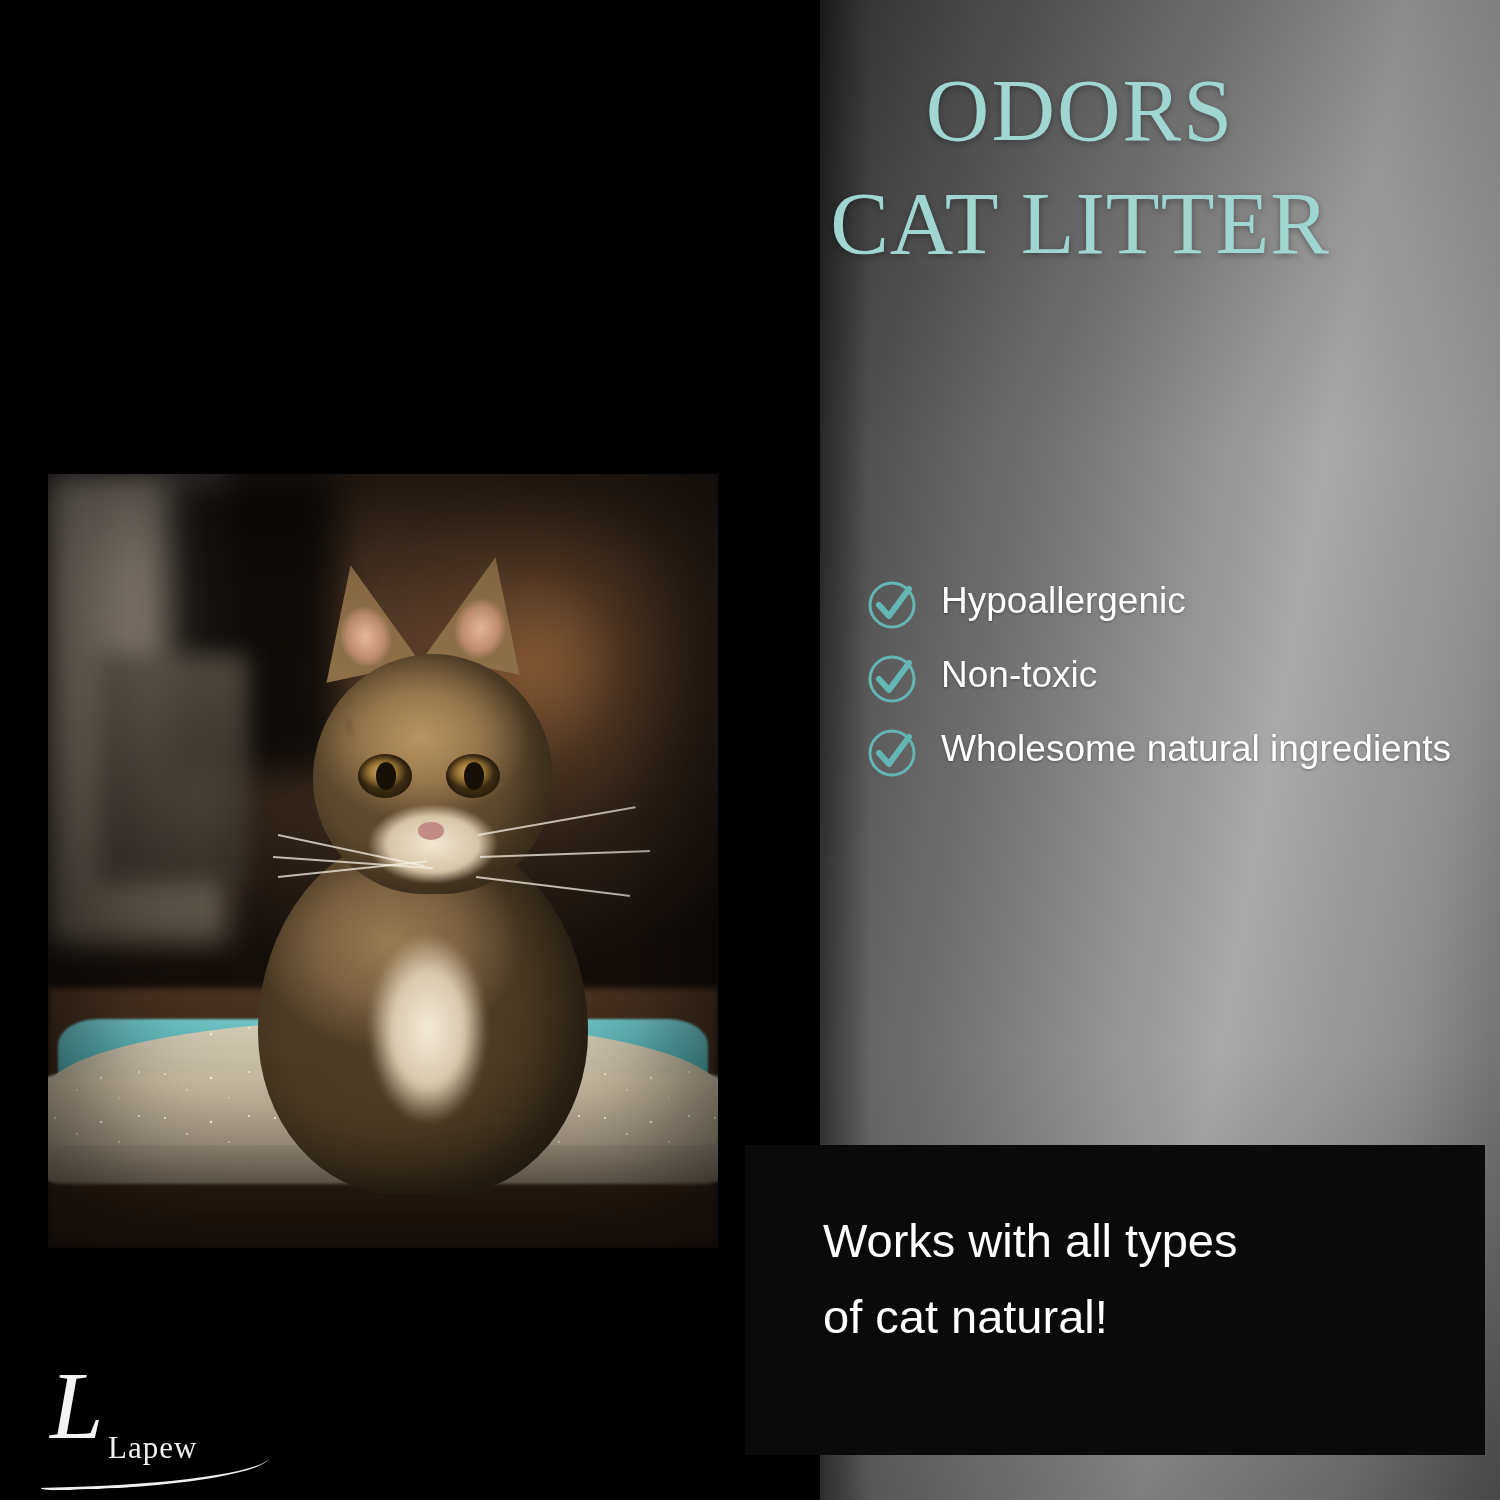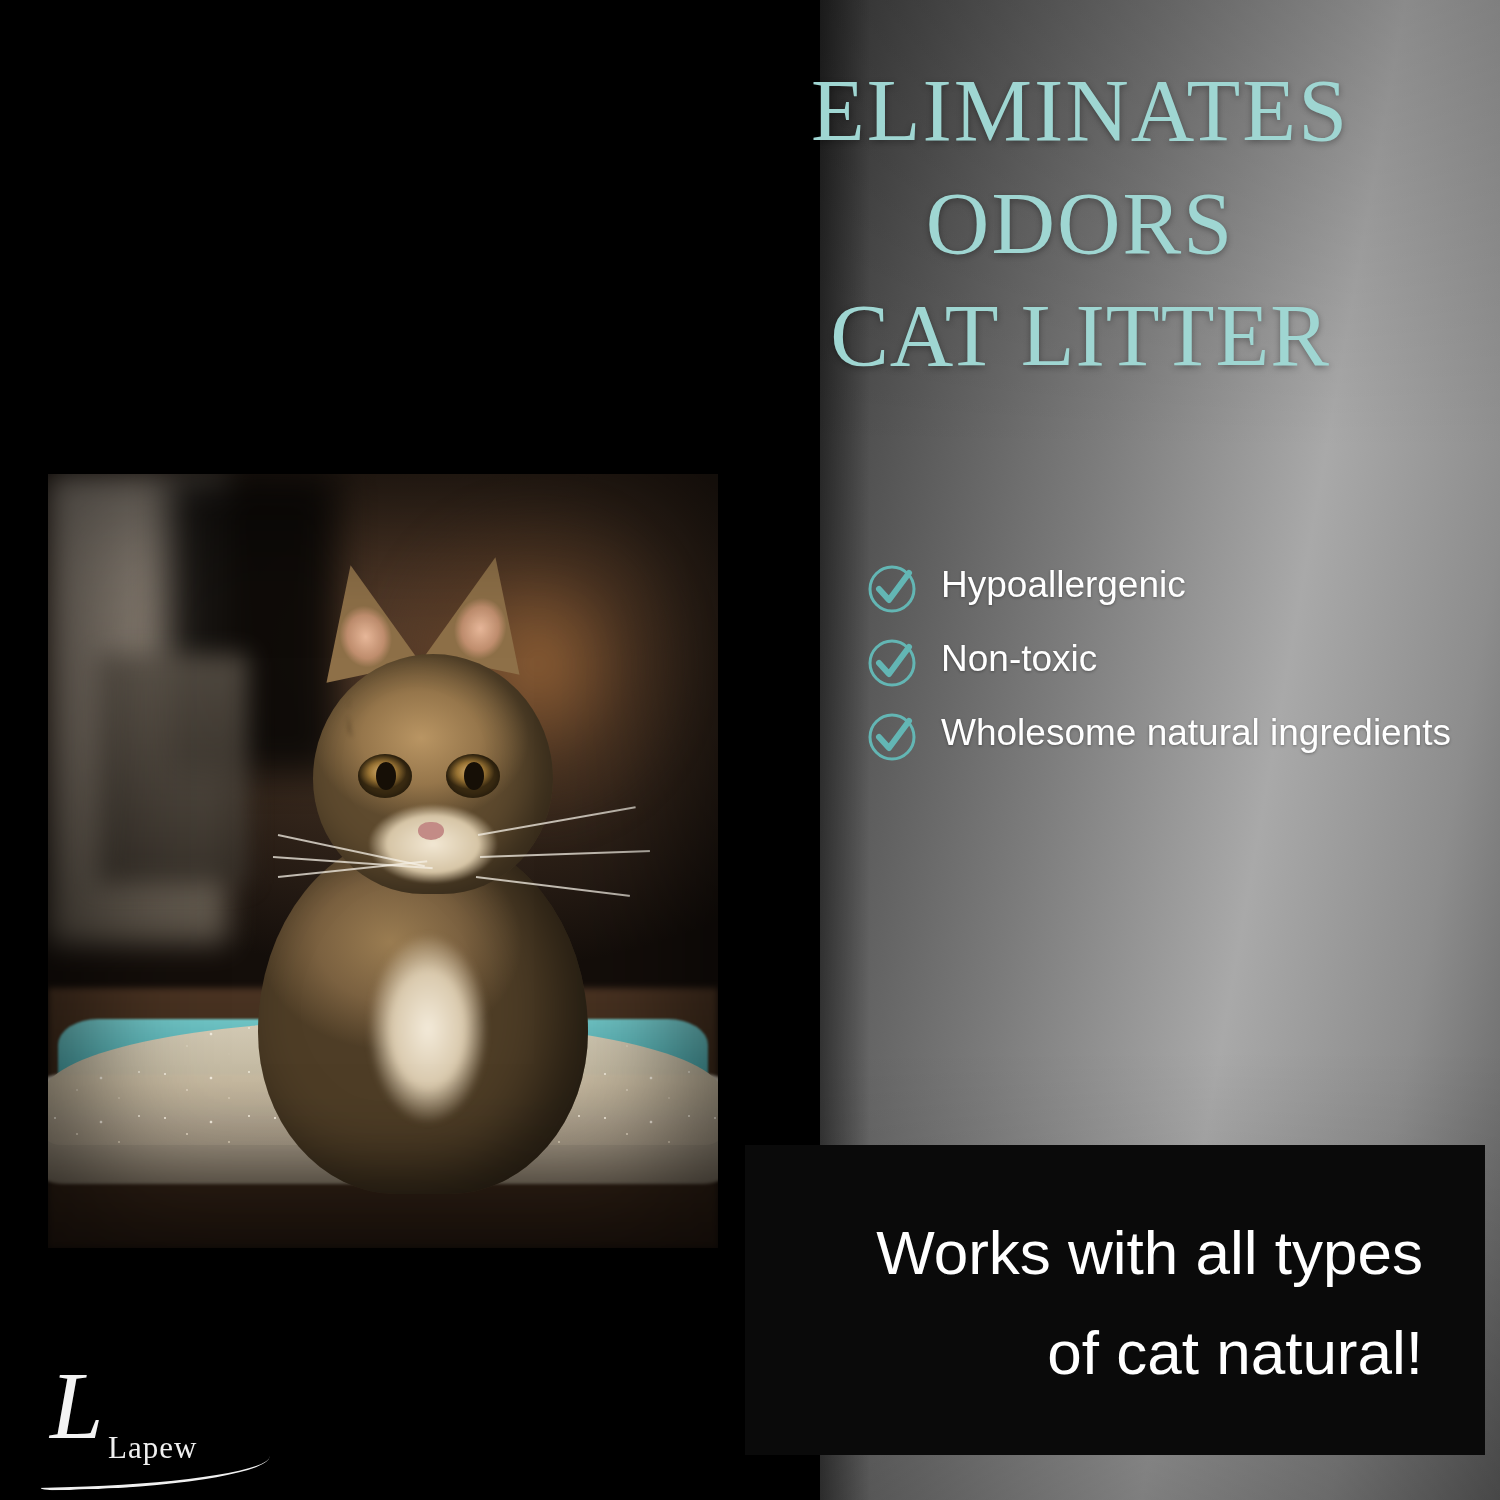--- a/index.html
+++ b/index.html
@@ -177,42 +177,41 @@
     position:absolute;inset:0;
     box-shadow:inset 0 0 120px 40px rgba(0,0,0,.55);
     pointer-events:none;
   }
 
   
   .features{
     position:absolute;left:865px;top:560px;width:610px;
   }
   .feat{
-    display:flex;align-items:flex-start;margin-bottom:18px;
+    display:flex;align-items:flex-start;margin-bottom:18px;margin-top:16px;
   }
   .feat .check{
     flex:0 0 auto;width:54px;height:54px;margin-right:22px;margin-top:2px;
   }
   .feat .ftext{
     color:#ffffff;font-size:37px;line-height:1.35;
     font-family:"Liberation Sans", sans-serif;
     text-shadow:0 1px 3px rgba(0,0,0,.35);
     max-width:520px;
   }
 
   
   .banner{
     position:absolute;left:745px;top:1145px;width:740px;height:310px;
     background:#0a0a0a;
   }
   .banner .btext{
     position:absolute;left:78px;top:58px;width:600px;
-    color:#ffffff;font-size:62px;line-height:1.62;
+    color:#ffffff;font-size:47px;line-height:1.62;
     font-family:"Liberation Sans", sans-serif;
-    text-align:right;
   }
 
   
   .logo{
     position:absolute;left:40px;top:1358px;width:300px;height:120px;color:#fff;
   }
   .logo .mark{
     position:absolute;left:10px;top:0;font-family:"Liberation Serif", serif;
     font-size:96px;line-height:1;font-style:italic;color:#f3f3f3;
   }
@@ -230,21 +229,20 @@
 </head>
 <body>
 
 <div id="poster">
 
   <div class="bg-left"></div>
   <div class="bg-right"></div>
   <div class="bg-left-fade"></div>
 
   <div class="headline">
-    <span class="l">ELIMINATES</span>
     <span class="l">ODORS</span>
     <span class="l l2">CAT LITTER</span>
   </div>
 
   <div class="photo">
     <div class="room"></div>
     <div class="blur-door"></div>
     <div class="blur-dark"></div>
     <div class="blur-cab"></div>
     <div class="blur-warm"></div>

